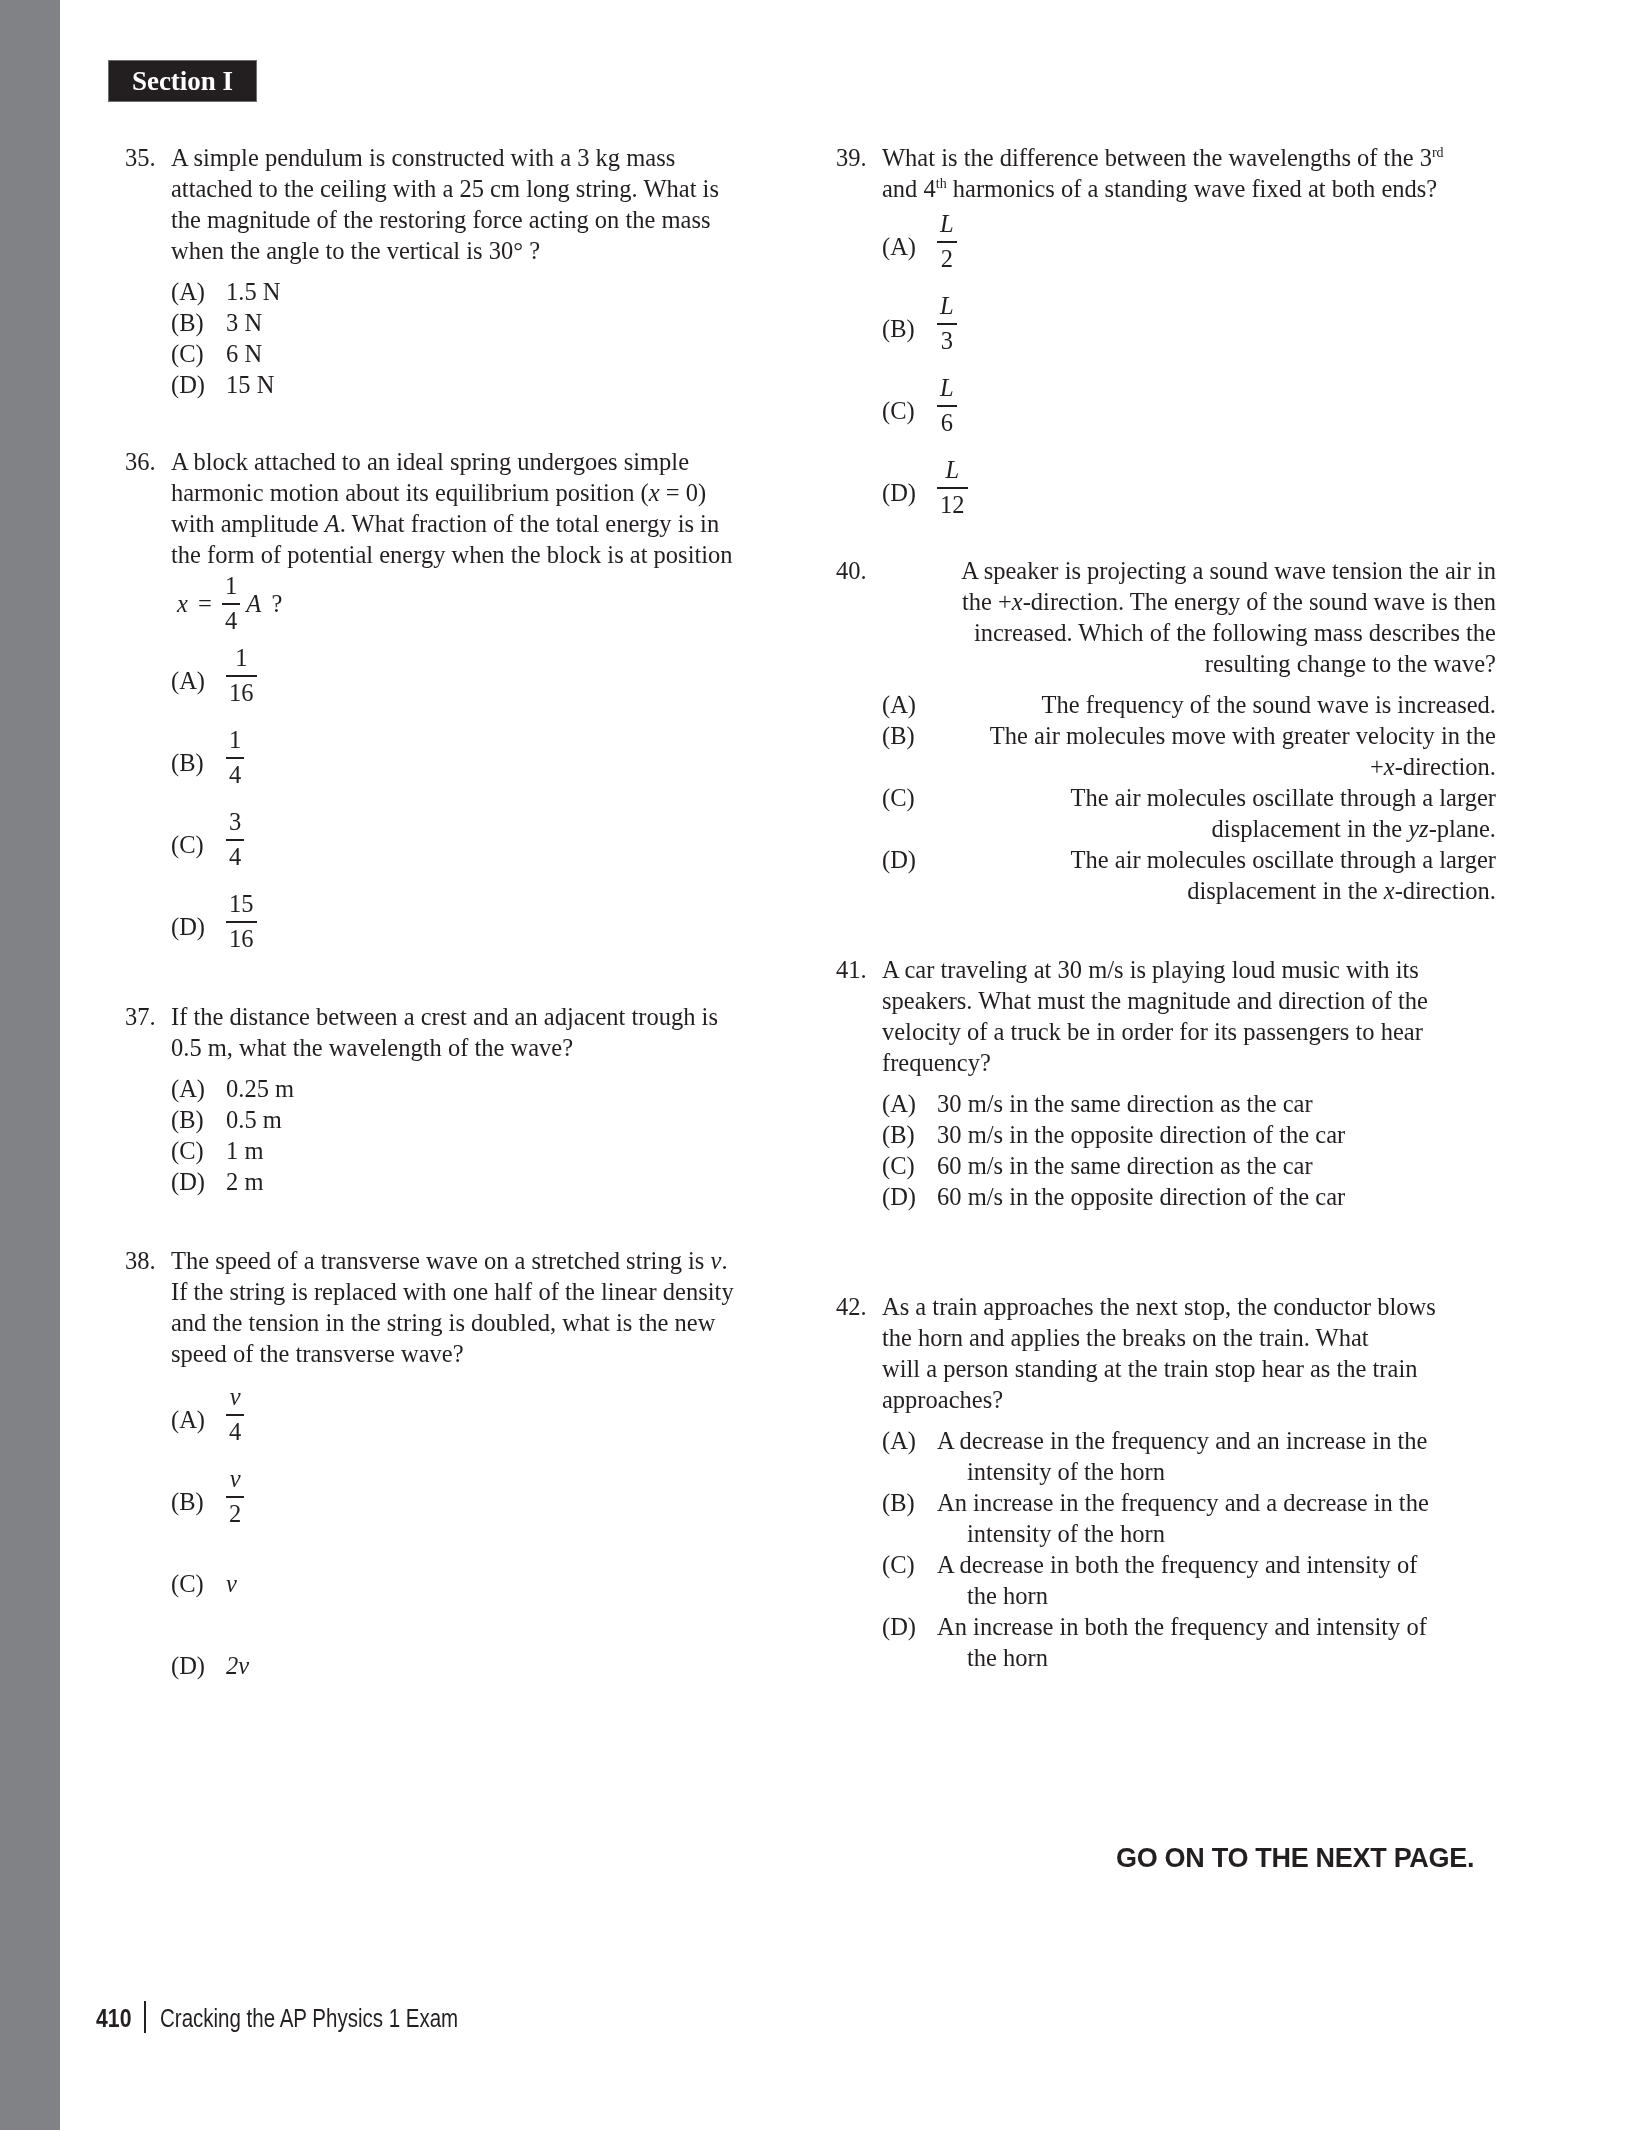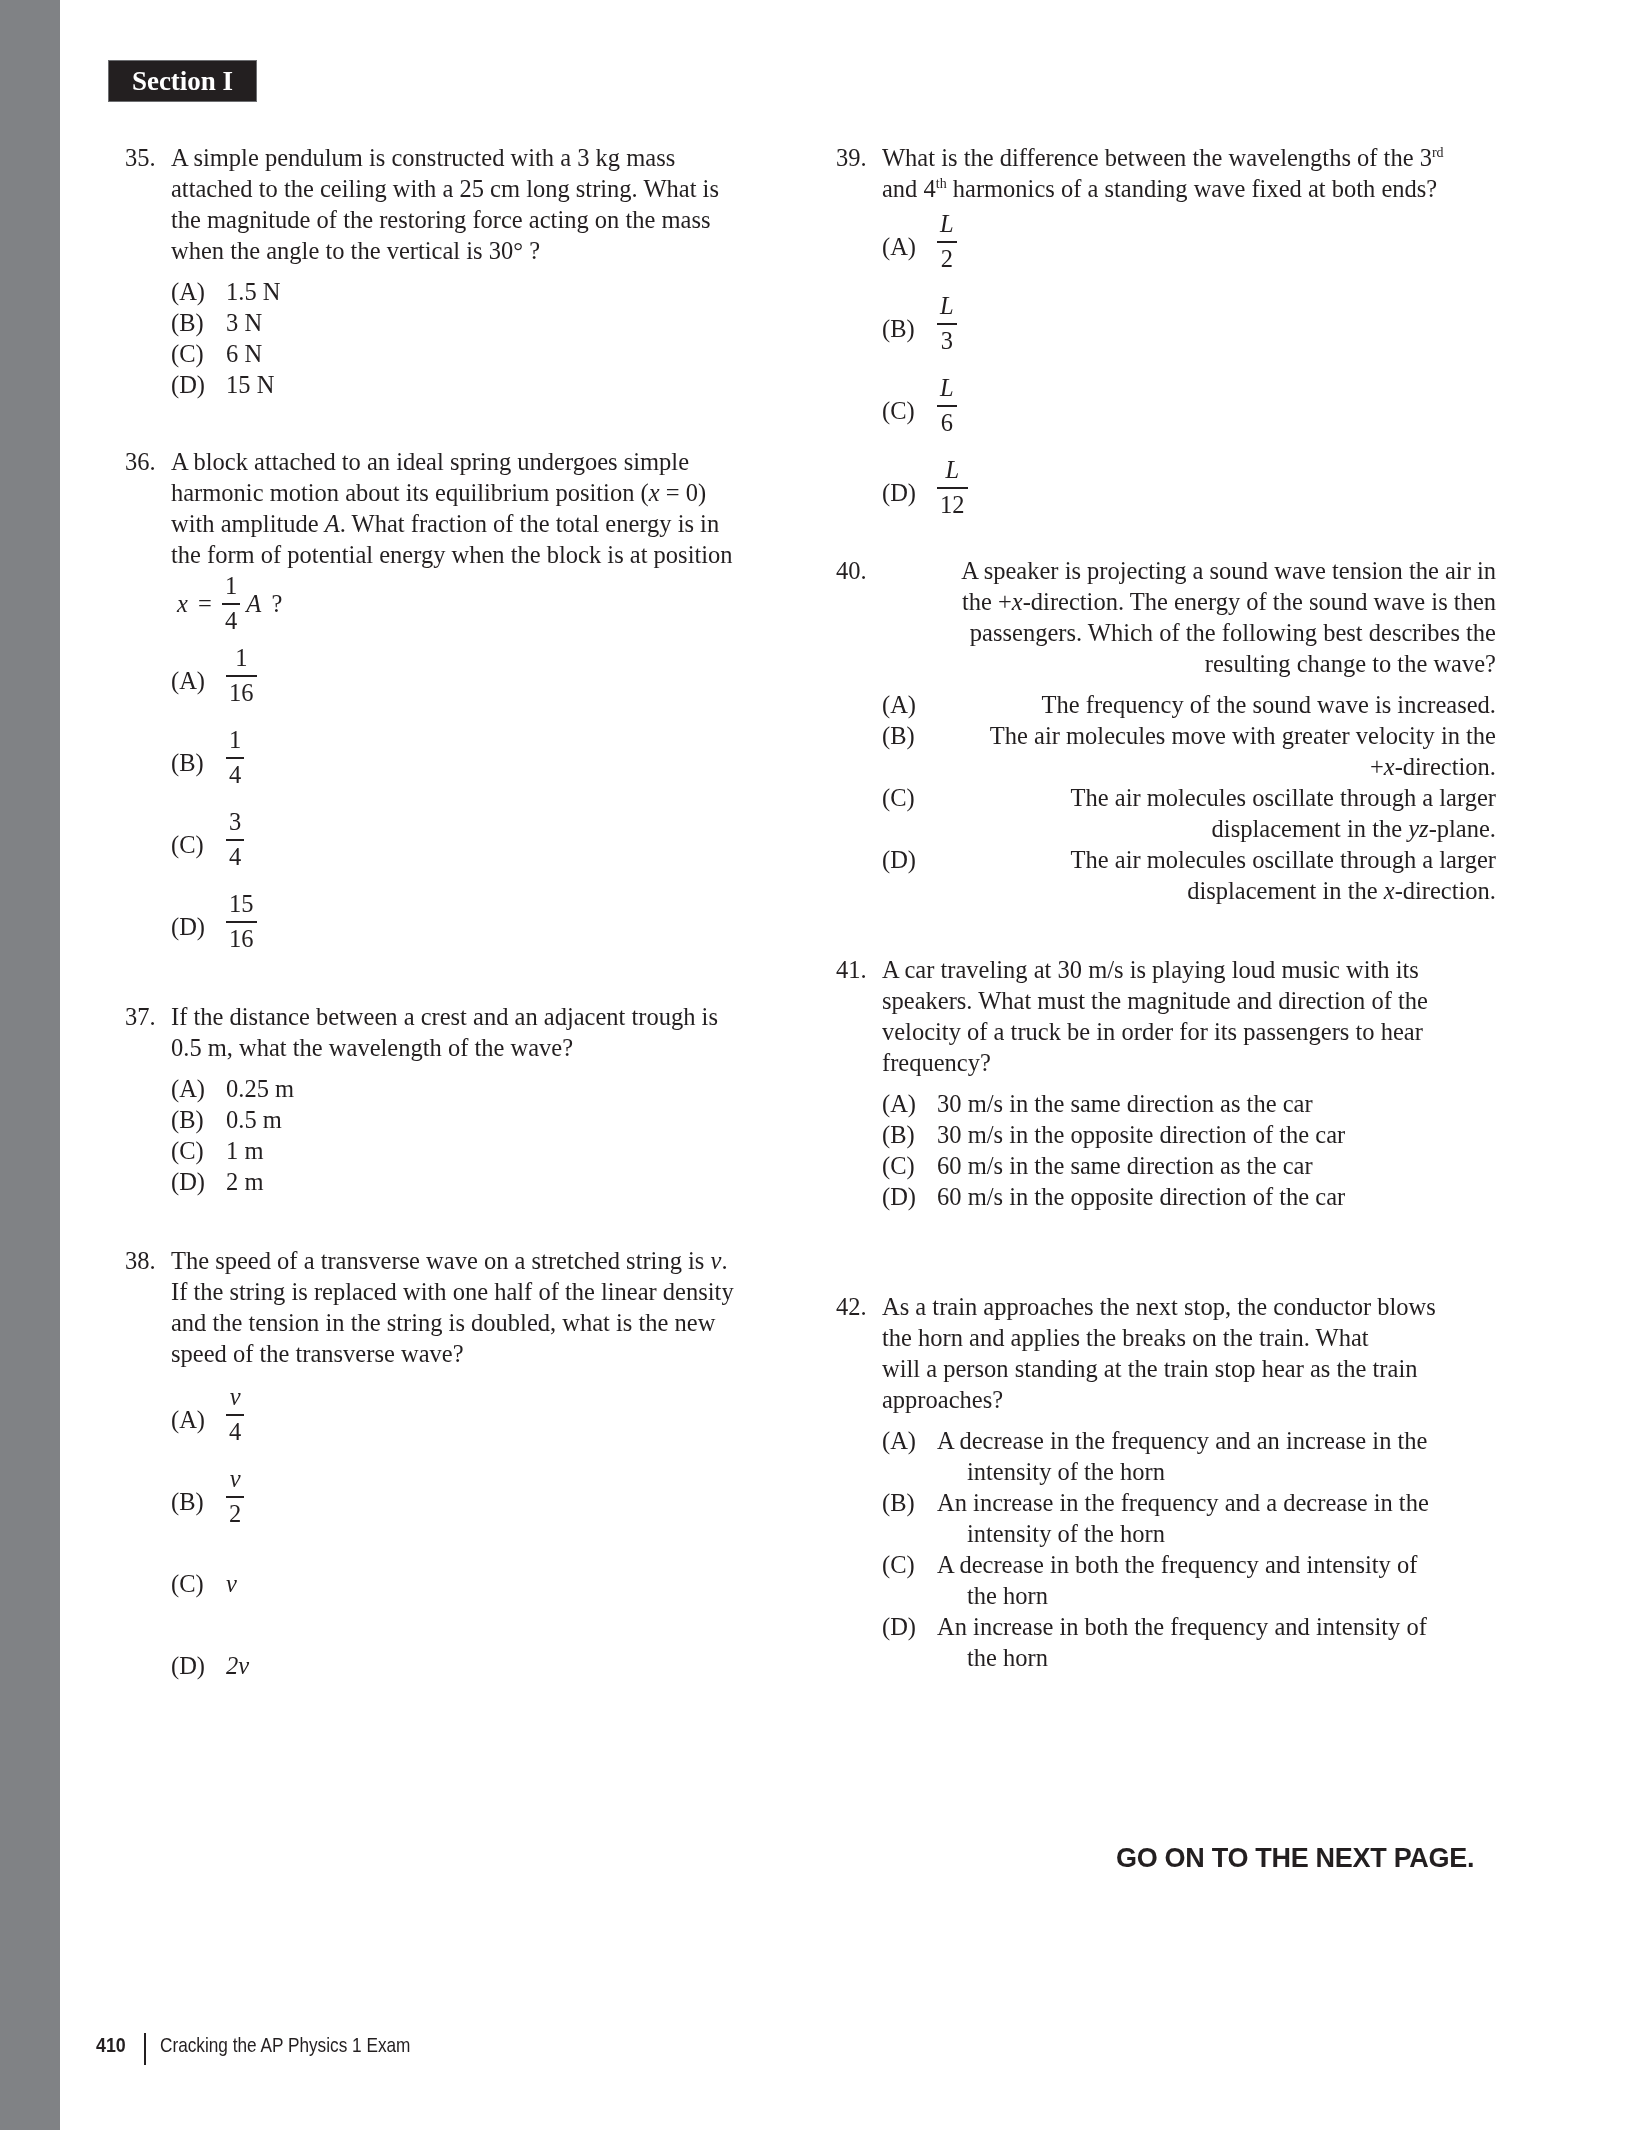--- a/index.html
+++ b/index.html
@@ -34,21 +34,21 @@
   .fch .ch-letter { top:21px; }
   .frac { display:inline-flex; flex-direction:column; align-items:center; vertical-align:middle; line-height:28px; }
   .frac .num, .frac .den { display:block; padding:0 3px; }
   .frac .bar { display:block; width:100%; height:1.5px; background:#231f20; margin:3px 0 2px 0; }
   .inline-eq { position:relative; margin-left:52px; height:64px; margin-top:2px; }
   .inline-eq .eqpart { display:inline-block; vertical-align:middle; }
   .go-next {
     position:absolute; left:1116px; top:1843px; font-family:"Liberation Sans", "DejaVu Sans", sans-serif;
     font-weight:bold; font-size:27px; letter-spacing:-0.3px; color:#231f20;
   }
-  .footer { position:absolute; left:96px; top:2001px; font-family:"Liberation Sans", "DejaVu Sans", sans-serif; font-size:21px; display:flex; align-items:flex-start;margin-top:32px; }
+  .footer { position:absolute; left:96px; top:2001px; font-family:"Liberation Sans", "DejaVu Sans", sans-serif; font-size:25px; display:flex; align-items:flex-end; }
   .footer .pgnum { font-weight:bold; transform:scaleX(0.85); transform-origin:left; display:inline-block; width:40px; }
   .footer .divider { display:inline-block; width:1.5px; height:32px; background:#231f20; margin:0 14px 0 8px; }
   .footer .booktitle { transform:scaleX(0.82); transform-origin:left; display:inline-block; white-space:nowrap; }
 </style>
 </head>
 <body>
 
 <div class="side-bar"></div>
 
 <div class="section-tab">Section I</div>
@@ -213,21 +213,21 @@
             <span class="den">12</span>
           </span></div>
     </div>
   </div>
 
   <div class="q" style="top:555px;text-align:right;">
     <span class="q-num">40.</span>
     <div class="q-stem">
       <div>A speaker is projecting a sound wave tension the air in</div>
       <div><span>the +</span><span class="i">x</span><span>-direction. The energy of the sound wave is then</span></div>
-      <div>passengers. Which of the following best describes the</div>
+      <div>increased. Which of the following mass describes the</div>
       <div>resulting change to the wave?</div>
     </div>
     <div class="choices">
       <div class="ch">
           <span class="ch-letter">(A)</span>
           <span class="ch-text">The frequency of the sound wave is increased.</span>
         </div>
       <div class="ch ch-wrap">
           <span class="ch-letter">(B)</span>
           <span class="ch-text">The air molecules move with greater velocity in the</span>

